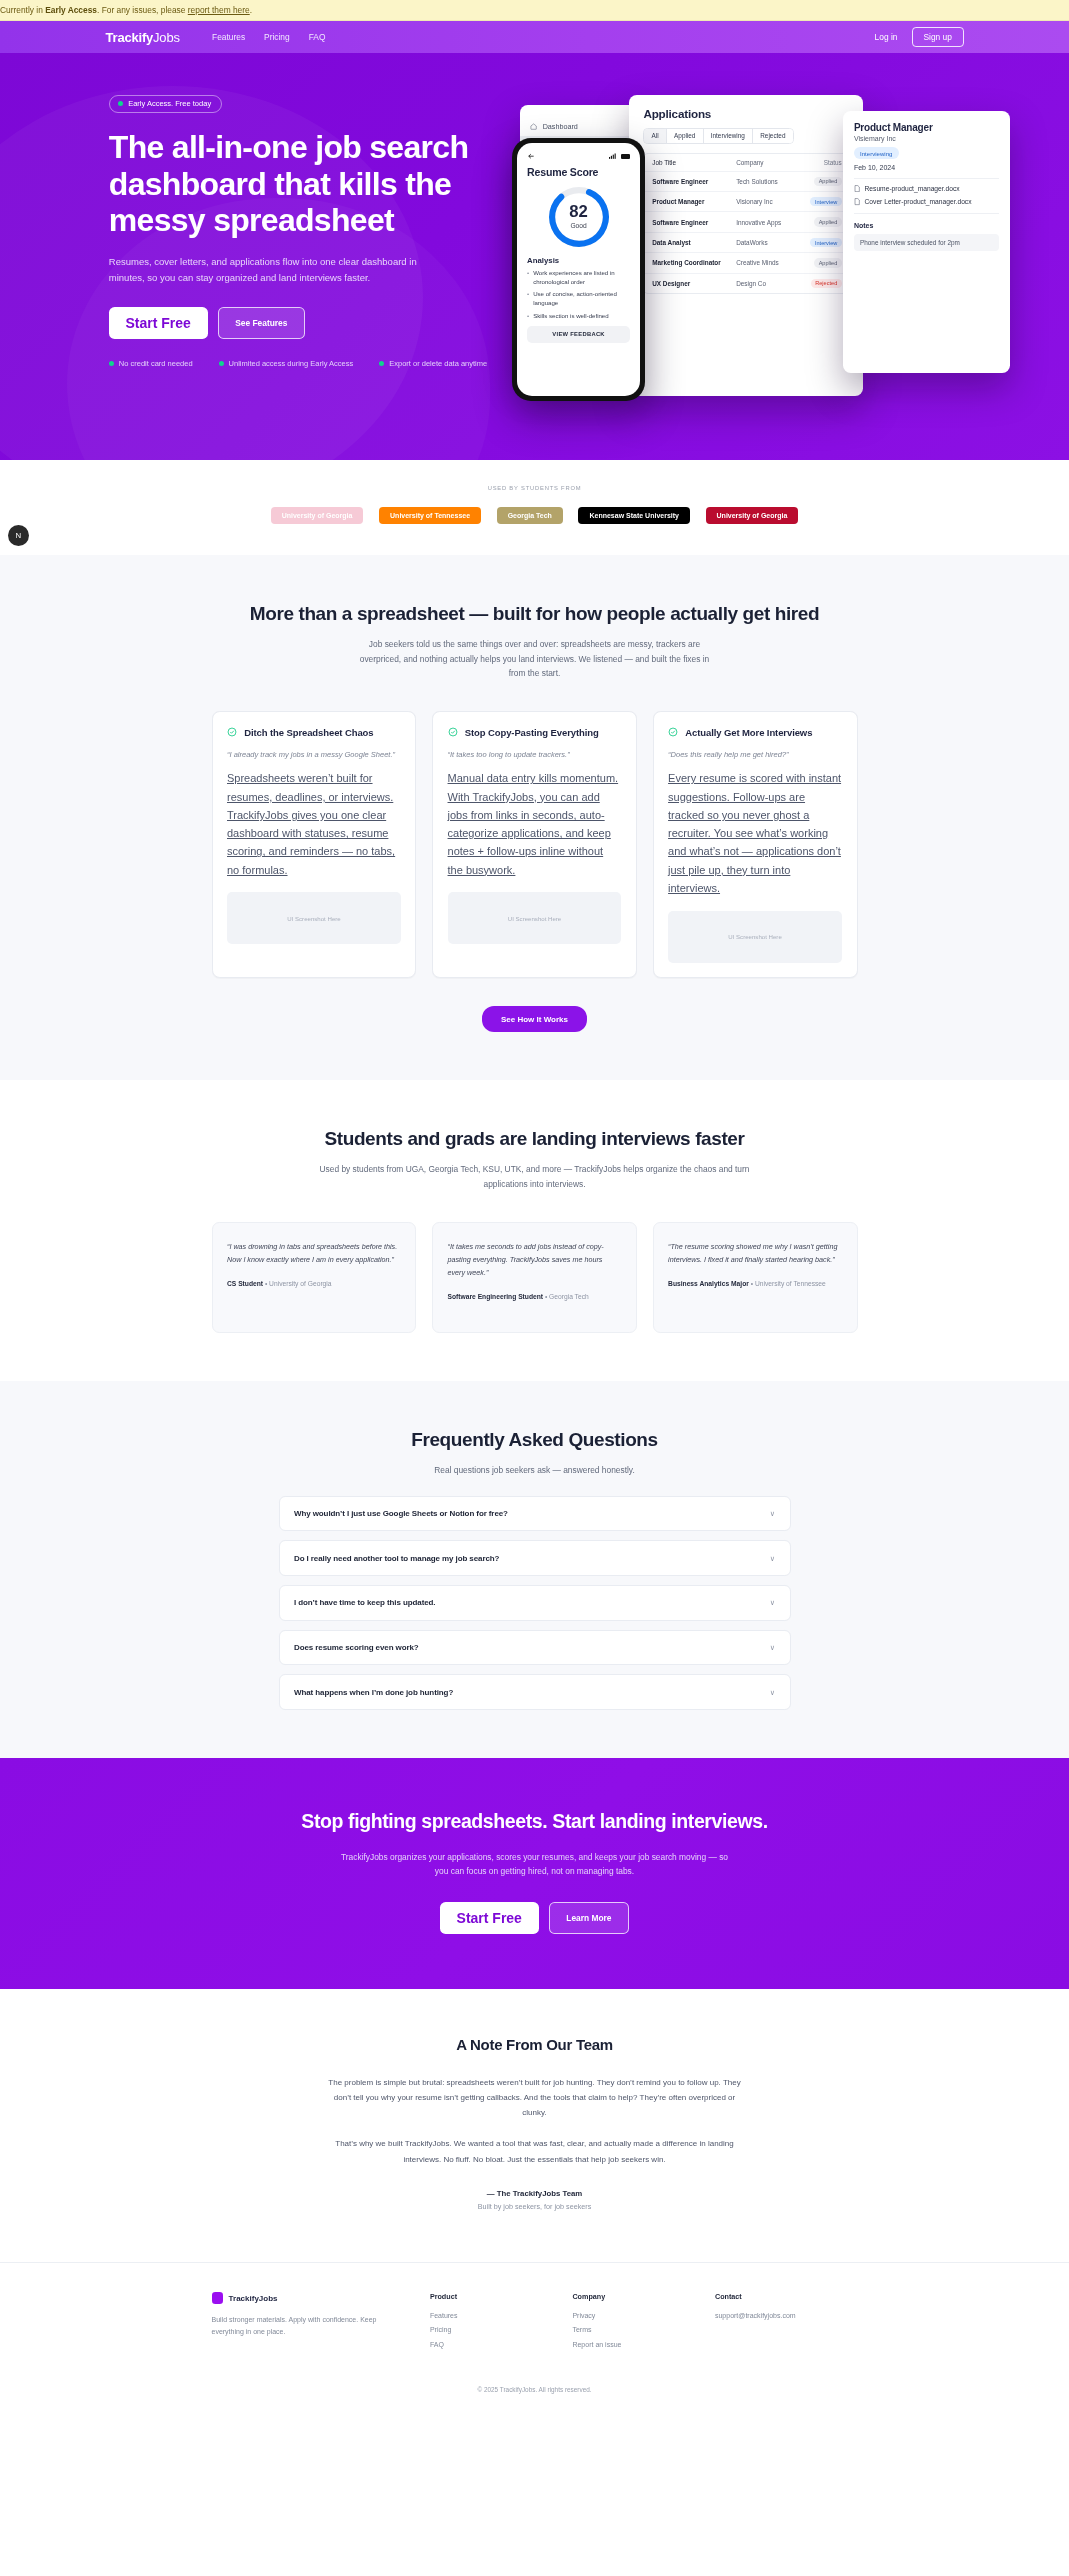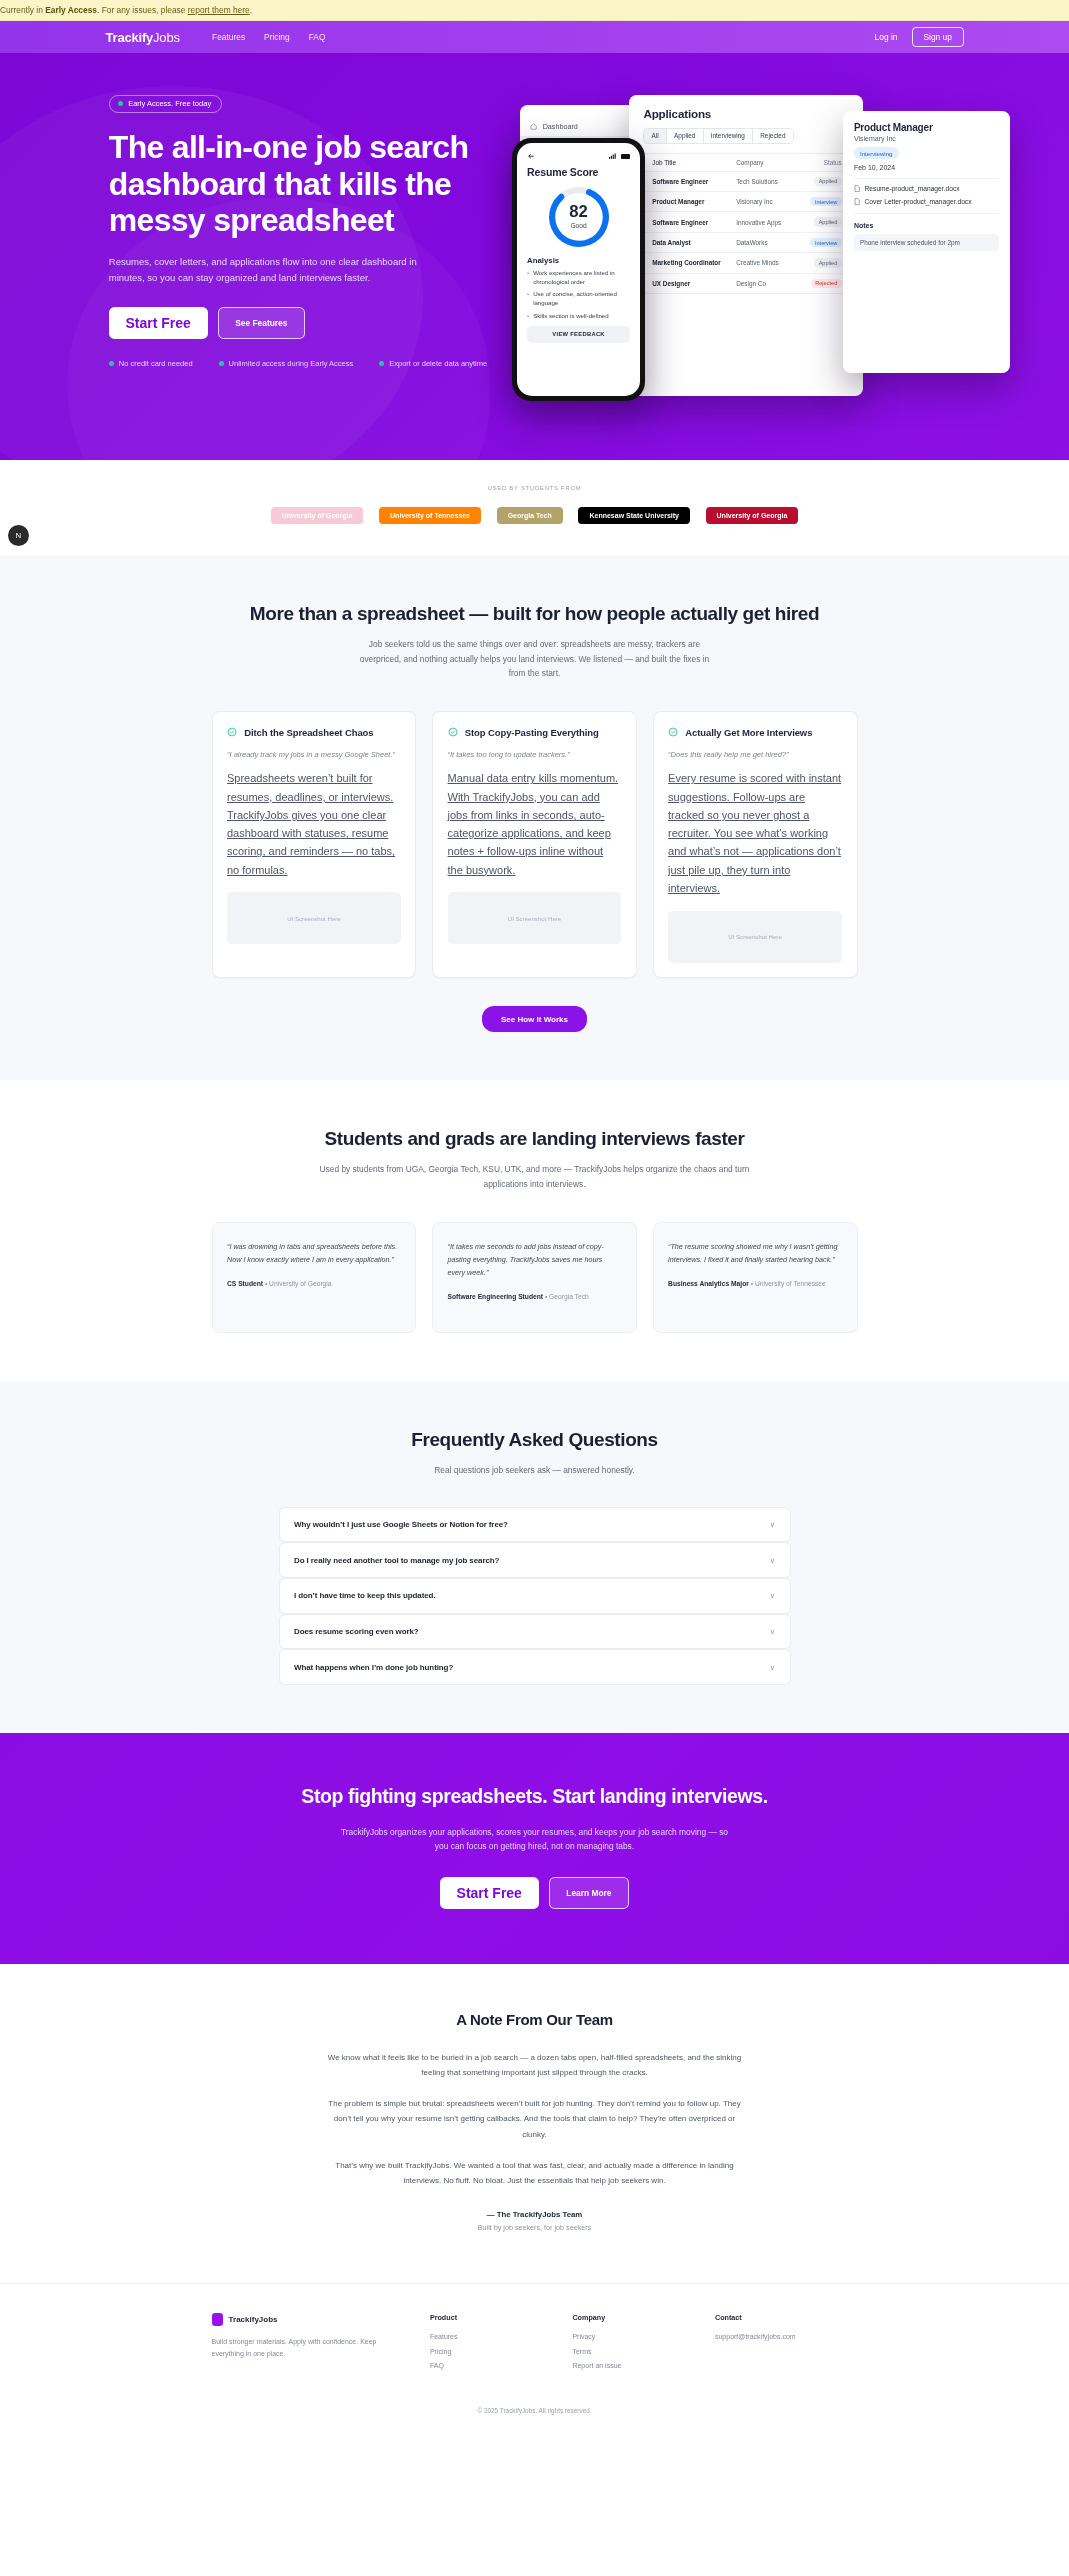--- a/index.html
+++ b/index.html
@@ -245,21 +245,21 @@
   .tcards { display:flex; gap: 15.6px; margin-top: 31px; }
   .tcard {
     flex:1; background:#f8f9fc; border:0.6px solid #eceff4; border-radius: 7.2px;
     padding: 18px 14.5px; min-height: 111px;
   }
   .tquote { font-size: 7.2px; font-style: italic; color:#3f4557; line-height: 1.78; }
   .tauthor { margin-top: 13.4px; font-size: 6.7px; color:#8d94a3; }
   .tauthor b { color:#1f2538; font-weight: 700; }
 
   
-  .faq-list { margin-top: 29px; display:flex; flex-direction:column; }
+  .faq-list { margin-top: 18px; display:flex; flex-direction:column; gap: 9px; }
   .faq-item {
     background:#fff; border:0.6px solid #e9ecf2; border-radius: 6.1px;
     padding: 12.3px 14.5px; display:flex; align-items:center; justify-content:space-between;
     cursor: pointer;
   }
   .faq-q { font-size: 8px; font-weight: 700; color:#1e2436; letter-spacing:-0.1px; }
   .chev { color:#8c93a3; font-size: 7.2px; }
 
   
   .cta-band {
@@ -596,21 +596,20 @@
   <p class="cta-p">TrackifyJobs organizes your applications, scores your resumes, and keeps your job search moving — so you can focus on getting hired, not on managing tabs.</p>
   <div class="cta-btns">
     <button class="btn-white">Start Free</button>
     <button class="btn-ghost">Learn More</button>
   </div>
 </section>
 
 <section class="note">
   <div class="wrap-narrow">
     <h3 class="note-h">A Note From Our Team</h3>
-    <p class="note-p">We know what it feels like to be buried in a job search — a dozen tabs open, half-filled spreadsheets, and the sinking feeling that something important just slipped through the cracks.</p>
     <p class="note-p">The problem is simple but brutal: spreadsheets weren’t built for job hunting. They don’t remind you to follow up. They don’t tell you why your resume isn’t getting callbacks. And the tools that claim to help? They’re often overpriced or clunky.</p>
     <p class="note-p">That’s why we built TrackifyJobs. We wanted a tool that was fast, clear, and actually made a difference in landing interviews. No fluff. No bloat. Just the essentials that help job seekers win.</p>
     <div class="note-sign">— The TrackifyJobs Team</div>
     <div class="note-sub">Built by job seekers, for job seekers</div>
   </div>
 </section>
 
 <footer class="footer">
   <div class="wrap">
     <div class="fcols">

